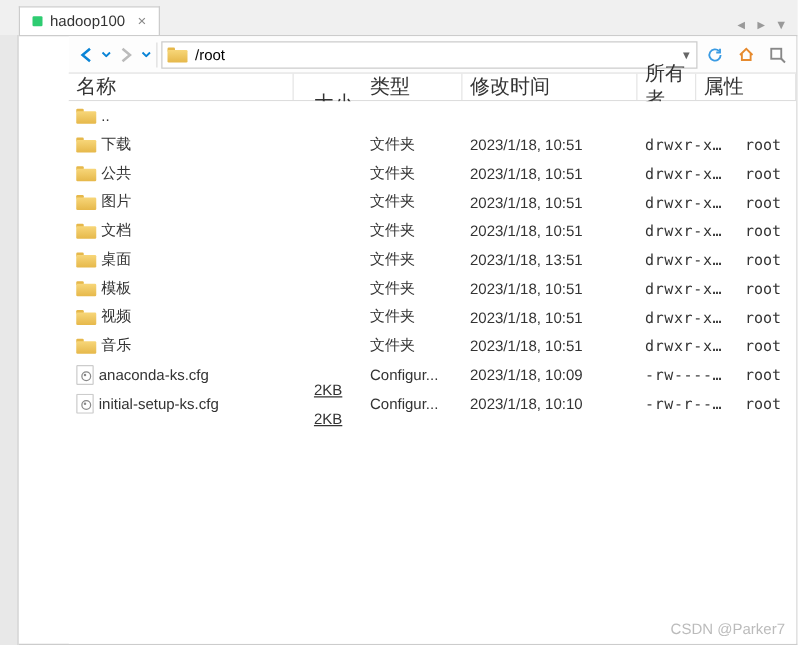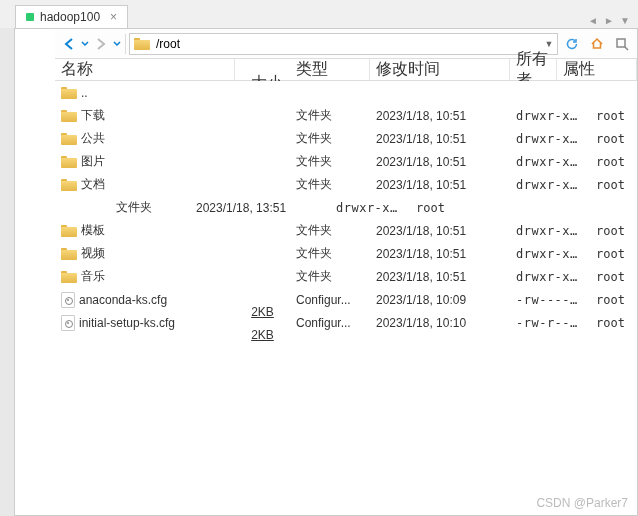--- a/index.html
+++ b/index.html
@@ -183,20 +183,24 @@
             <span class="folder-icon"></span>
             <span>文档</span>
           </div>
           <div class="col col-size"></div>
           <div class="col col-type">文件夹</div>
           <div class="col col-mtime">2023/1/18, 10:51</div>
           <div class="col col-perm fperm">drwxr-xr...</div>
           <div class="col col-owner fowner">root</div>
         </div>
         <div class="file-row">
+          <div class="col col-name">
+            <span class="folder-icon"></span>
+            <span>桌面</span>
+          </div>
           <div class="col col-size"></div>
           <div class="col col-type">文件夹</div>
           <div class="col col-mtime">2023/1/18, 13:51</div>
           <div class="col col-perm fperm">drwxr-xr...</div>
           <div class="col col-owner fowner">root</div>
         </div>
         <div class="file-row">
           <div class="col col-name">
             <span class="folder-icon"></span>
             <span>模板</span>

